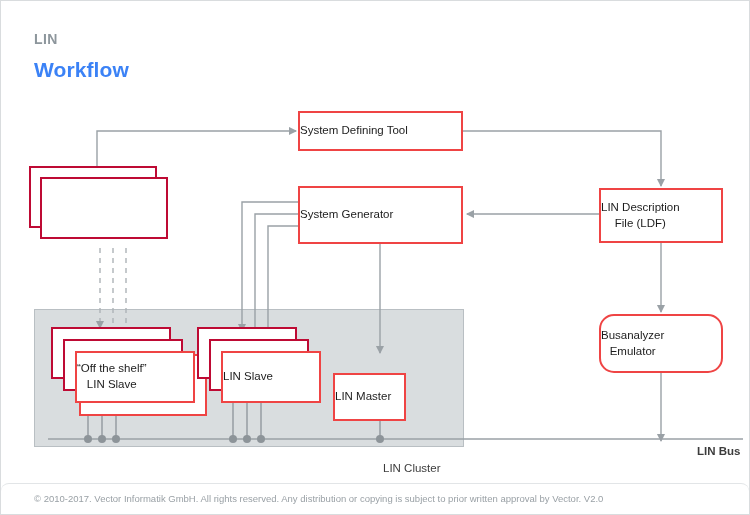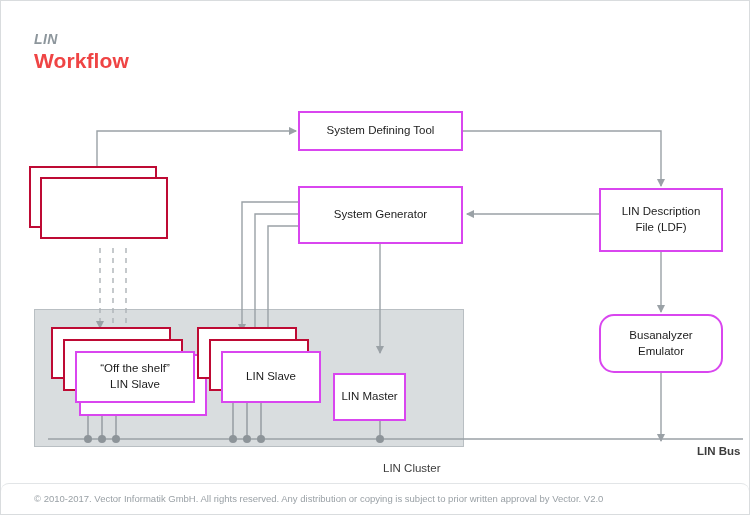--- a/index.html
+++ b/index.html
@@ -6,45 +6,45 @@
   body{font-family:"Liberation Sans","DejaVu Sans",sans-serif;}
   #page{
     position:relative;width:750px;height:515px;background:#ffffff;
     border:1px solid #d9dcde;box-sizing:border-box;overflow:hidden;
   }
   #canvas{position:absolute;left:0;top:0;width:750px;height:515px;}
   svg#wires{position:absolute;left:0;top:0;width:750px;height:515px;}
 
   .kicker{
     position:absolute;left:33px;top:30px;
-    font-size:14px;font-weight:bold;letter-spacing:.4px;color:#8d969c;font-style:italic;
+    font-size:14px;font-weight:bold;letter-spacing:.4px;color:#8d969c;
   }
   .title{
-    position:absolute;left:33px;top:48px;
-    font-size:21px;font-weight:bold;letter-spacing:.1px;color:#ef4444;
+    position:absolute;left:33px;top:57px;
+    font-size:21px;font-weight:bold;letter-spacing:.1px;color:#3b82f6;
   }
 
   .cluster{
     position:absolute;left:33px;top:308px;width:430px;height:138px;
     background:#d9dddf;border:1px solid #b9bfc3;box-sizing:border-box;
   }
   .cluster-label{
     position:absolute;left:382px;top:461px;
     font-size:11.5px;font-weight:normal;color:#3c3c3c;
   }
   .bus-label{
     position:absolute;left:696px;top:444px;
     font-size:11.5px;font-weight:bold;color:#3c3c3c;
   }
 
   
   .box{
     position:absolute;box-sizing:border-box;background:#ffffff;
-    border:2px solid #d946ef;
-    display:flex;align-items:center;justify-content:center;text-align:center;
+    border:2px solid #ef4444;
+    display:flex;align-items:center;justify-content:flex-start;text-align:center;
     font-size:11.5px;color:#1c1c1c;line-height:1.35;
   }
   .stack .layer{
     position:absolute;box-sizing:border-box;background:#ffffff;
     border:2px solid #be0a34;
   }
   .stack{position:absolute;}
 
   .footer{
     position:absolute;left:0;right:0;bottom:0;height:30px;
@@ -132,21 +132,21 @@
     </div>
 
     <div class="box" style="left:297px;top:110px;width:165px;height:40px;">
       <span>System Defining Tool</span>
     </div>
 
     <div class="box" style="left:297px;top:185px;width:165px;height:58px;">
       <span>System Generator</span>
     </div>
 
-    <div class="box" style="left:598px;top:187px;width:124px;height:64px;">
+    <div class="box" style="left:598px;top:187px;width:124px;height:55px;">
       <span>
         <span>LIN Description</span><br>
         <span>File (LDF)</span>
       </span>
     </div>
 
     <div class="box" style="left:598px;top:313px;width:124px;height:59px;border-radius:15px;">
       <span>
         <span>Busanalyzer</span><br>
         <span>Emulator</span>

